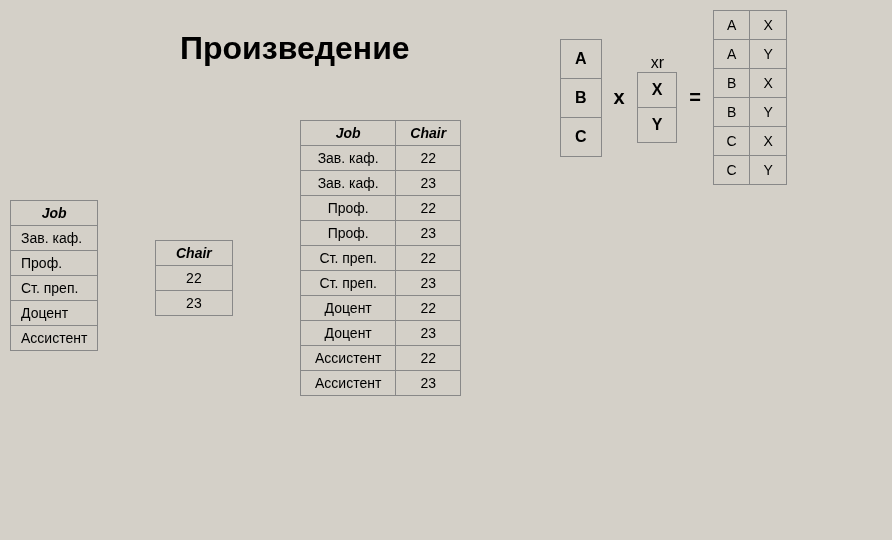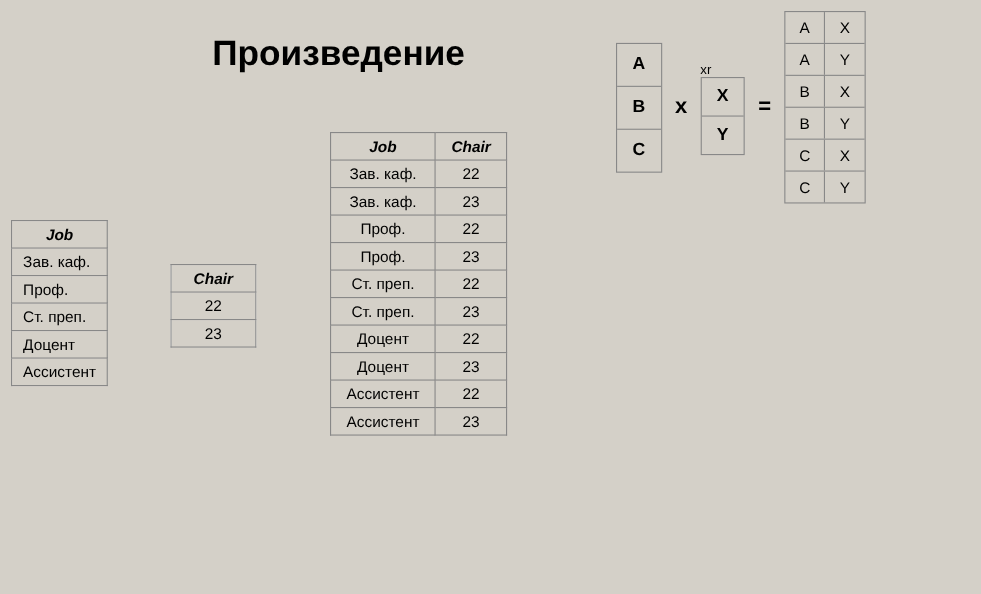--- a/index.html
+++ b/index.html
@@ -16,21 +16,21 @@
       width: 892px;
       height: 540px;
       position: relative;
       background: #d4d0c8;
     }
 
     
     .title {
       position: absolute;
       top: 30px;
-      left: 193px;
+      left: 180px;
       font-size: 32px;
       font-weight: bold;
       font-style: normal;
     }
 
     
     .table-job-small {
       position: absolute;
       top: 200px;
       left: 10px;
@@ -101,24 +101,24 @@
     }
 
     .operator {
       font-size: 20px;
       font-weight: bold;
       padding: 0 6px;
       align-self: center;
     }
 
     .xr-label {
-      font-size: 12px;
+      font-size: 16px;
       align-self: flex-start;
       padding-top: 2px;
-      margin-left: 0;
+      margin-left: 14px;
     }
 
     
     .result-matrix {
       border: 1px solid #888;
       background: #d4d0c8;
       display: flex;
       flex-direction: column;
     }
 

